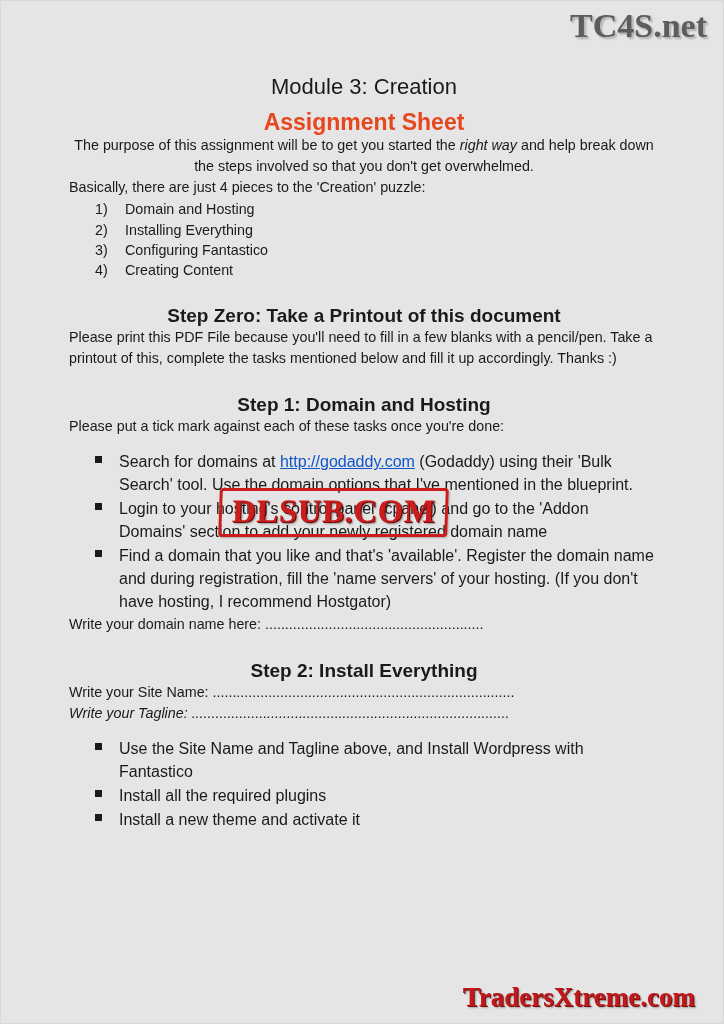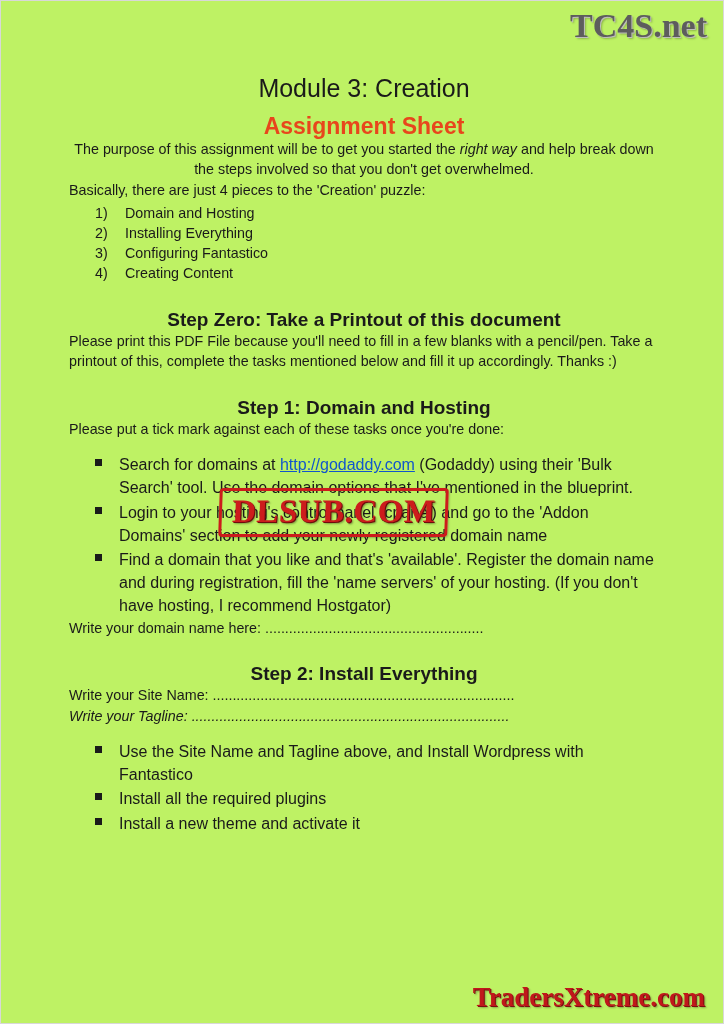--- a/index.html
+++ b/index.html
@@ -11,41 +11,41 @@
     width: 724px;
     height: 1024px;
     position: relative;
     font-family: "Liberation Sans", sans-serif;
     color: #1a1a1a;
     overflow: hidden;
   }
   .page {
     position: absolute;
     inset: 0;
-    background: #bef264;
+    background: #e5e5e5;
     border: 1px solid #d8d8d8;
     box-sizing: border-box;
   }
   
   .wm-top {
     position: absolute;
     top: 6px;
     right: 16px;
     font-family: "Liberation Serif", serif;
     font-size: 34px;
     font-weight: bold;
     color: #5d5d5d;
     letter-spacing: 0px;
     text-shadow: 1px 1px 0 #bdbdbd, 2px 2px 2px rgba(0,0,0,0.25);
   }
   
   .wm-bottom {
     position: absolute;
     bottom: 10px;
-    right: 18px;
+    right: 28px;
     font-family: "Liberation Serif", serif;
     font-size: 27px;
     font-weight: bold;
     color: #c0181b;
     text-shadow: 1px 1px 0 #7a0f10, 2px 2px 2px rgba(0,0,0,0.3);
   }
   
   .wm-center {
     position: absolute;
     top: 487px;
@@ -64,21 +64,21 @@
     transform: skewX(-2deg);
   }
 
   .content {
     position: absolute;
     left: 68px;
     top: 0;
     width: 590px;
   }
   h1.title {
-    font-size: 25px;
+    font-size: 22px;
     font-weight: normal;
     color: #1a1a1a;
     text-align: center;
     margin: 74px 0 0 0;
     line-height: 1.1;
   }
   h2.subtitle {
     font-size: 23px;
     font-weight: bold;
     color: #e8461c;

